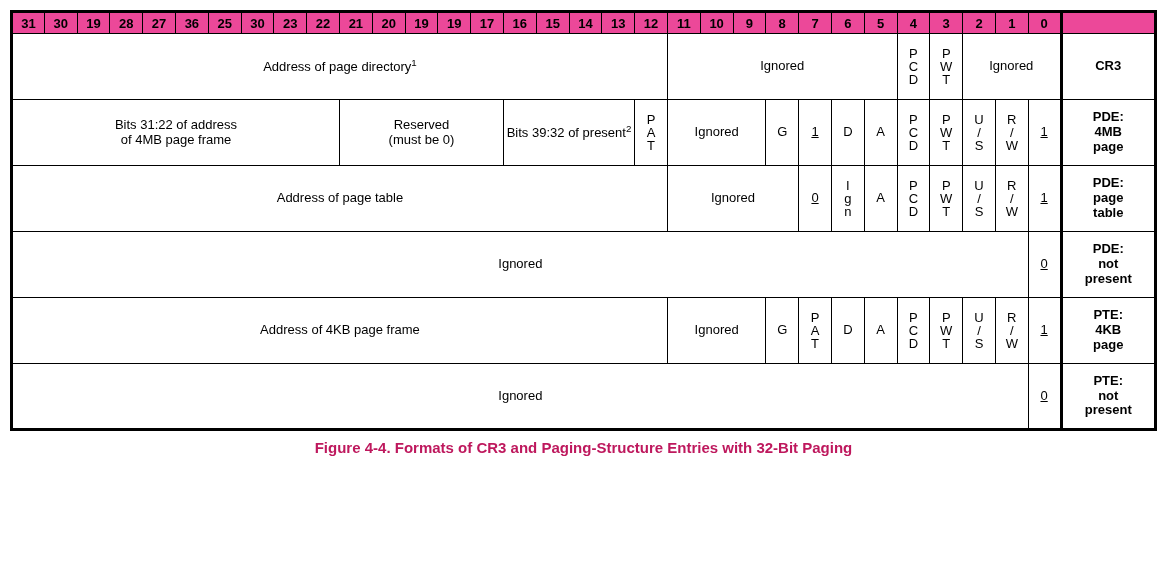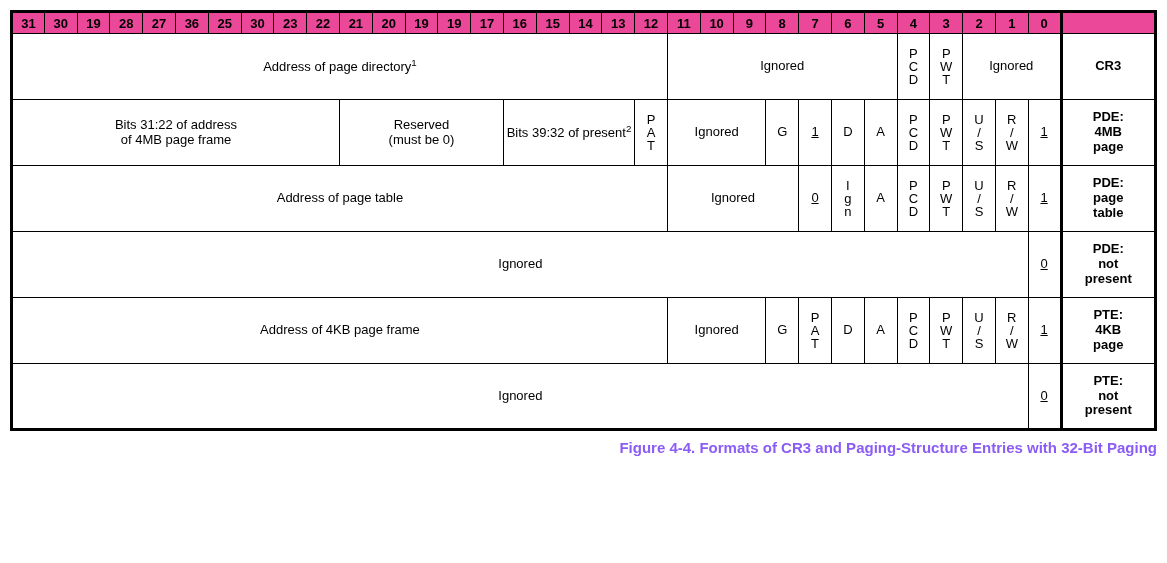--- a/index.html
+++ b/index.html
@@ -31,23 +31,23 @@
     padding: 2px;
     line-height: 1.15;
   }
   col.bit { width: 32px; }
   col.label { width: 92px; }
   .right-label { font-weight: bold; border-left-width: 3px !important; }
   .vtxt { line-height: 1.0; }
   .stack span { display: block; }
   .underline { text-decoration: underline; }
   .caption {
-    color: #8b5cf6;
+    color: #be185d;
     font-weight: bold;
-    text-align: right;
+    text-align: center;
     padding-top: 8px;
     font-size: 15px;
   }
   .sup { font-size: 0.75em; vertical-align: super; }
   .thick-top td { border-top-width: 3px; }
   .thick-bottom td { border-bottom-width: 3px; }
   .header-row th { font-weight: bold; background:#ec4899; }
   table.bitfields { border: 3px solid #000; }
 </style>
 </head>

